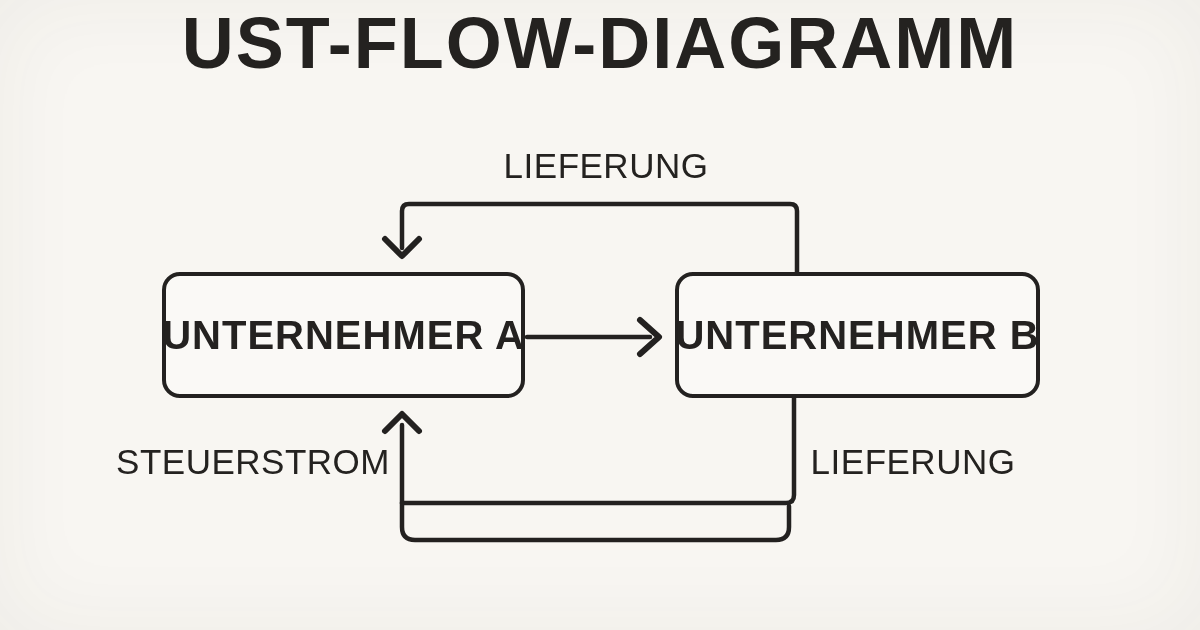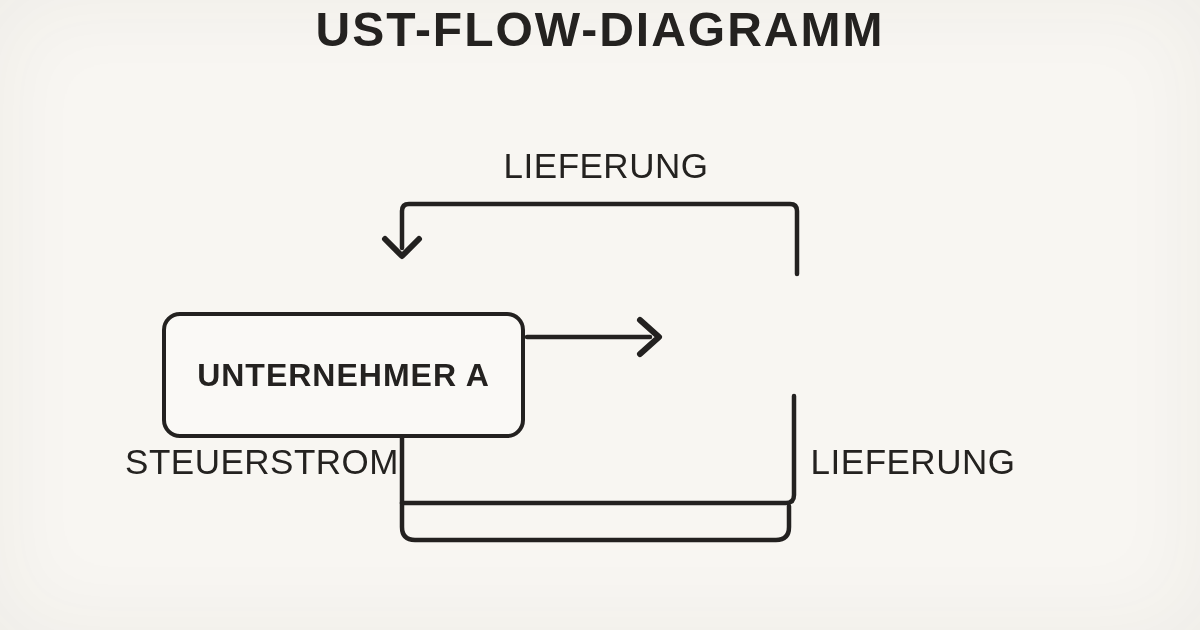--- a/index.html
+++ b/index.html
@@ -20,59 +20,58 @@
     width: 1200px;
     height: 630px;
     background: var(--background);
     box-shadow: inset 0 0 90px rgba(60,55,45,0.05);
   }
   .page-title {
     position: absolute;
     left: 0; right: 0;
     top: 2px;
     text-align: center;
-    font-size: 48px;
+    font-size: 72px;
     font-weight: 700;
     letter-spacing: 2px;
     color: var(--text);
     white-space: nowrap;
   }
   .connectors {
     position: absolute;
     inset: 0;
     color: var(--line);
   }
   .node {
     position: absolute;
     display: flex;
     align-items: center;
     justify-content: center;
     border: 4.5px solid var(--line);
     border-radius: 18px;
     background: var(--node-fill);
     color: var(--text);
-    font-size: 32px;
+    font-size: 40px;
     font-weight: 700;
     letter-spacing: 1px;
     white-space: nowrap;
-    margin-top: 40px;
   }
   .node-a { left: 162px; top: 272px; width: 363px; height: 126px; }
   .node-b { left: 675px; top: 272px; width: 365px; height: 126px; }
   .edge-label {
     position: absolute;
     transform: translate(-50%, -50%);
     font-size: 35px;
     font-weight: 400;
     letter-spacing: 0.5px;
     color: var(--text);
     white-space: nowrap;
   }
   .label-lieferung-top   { left: 606px; top: 166px; }
-  .label-steuerstrom     { left: 262px; top: 462px; }
+  .label-steuerstrom     { left: 253px; top: 462px; }
   .label-lieferung-right { left: 913px; top: 462px; }
   .label-endverbraucher  { left: 600px; top: 582px; }
 </style>
 </head>
 <body>
 
 <div class="stage">
 
   <div class="page-title">UST-FLOW-DIAGRAMM</div>
 
@@ -89,20 +88,23 @@
 
     <path stroke-width="4.5" d="M794 396 V495 Q794 503 786 503 H402"></path>
 
     <path stroke-width="4.5" d="M402 503 V527 Q402 540 415 540 H776 Q789 540 789 527 V506"></path>
   </svg>
 
   <div class="node node-a">
     <span>UNTERNEHMER A</span>
   </div>
 
+  <div class="node node-b">
+    <span>UNTERNEHMER B</span>
+  </div>
 
   <div class="edge-label label-lieferung-top">LIEFERUNG</div>
 
   <div class="edge-label label-steuerstrom">STEUERSTROM</div>
 
   <div class="edge-label label-lieferung-right">LIEFERUNG</div>
 
 
 </div>
 

